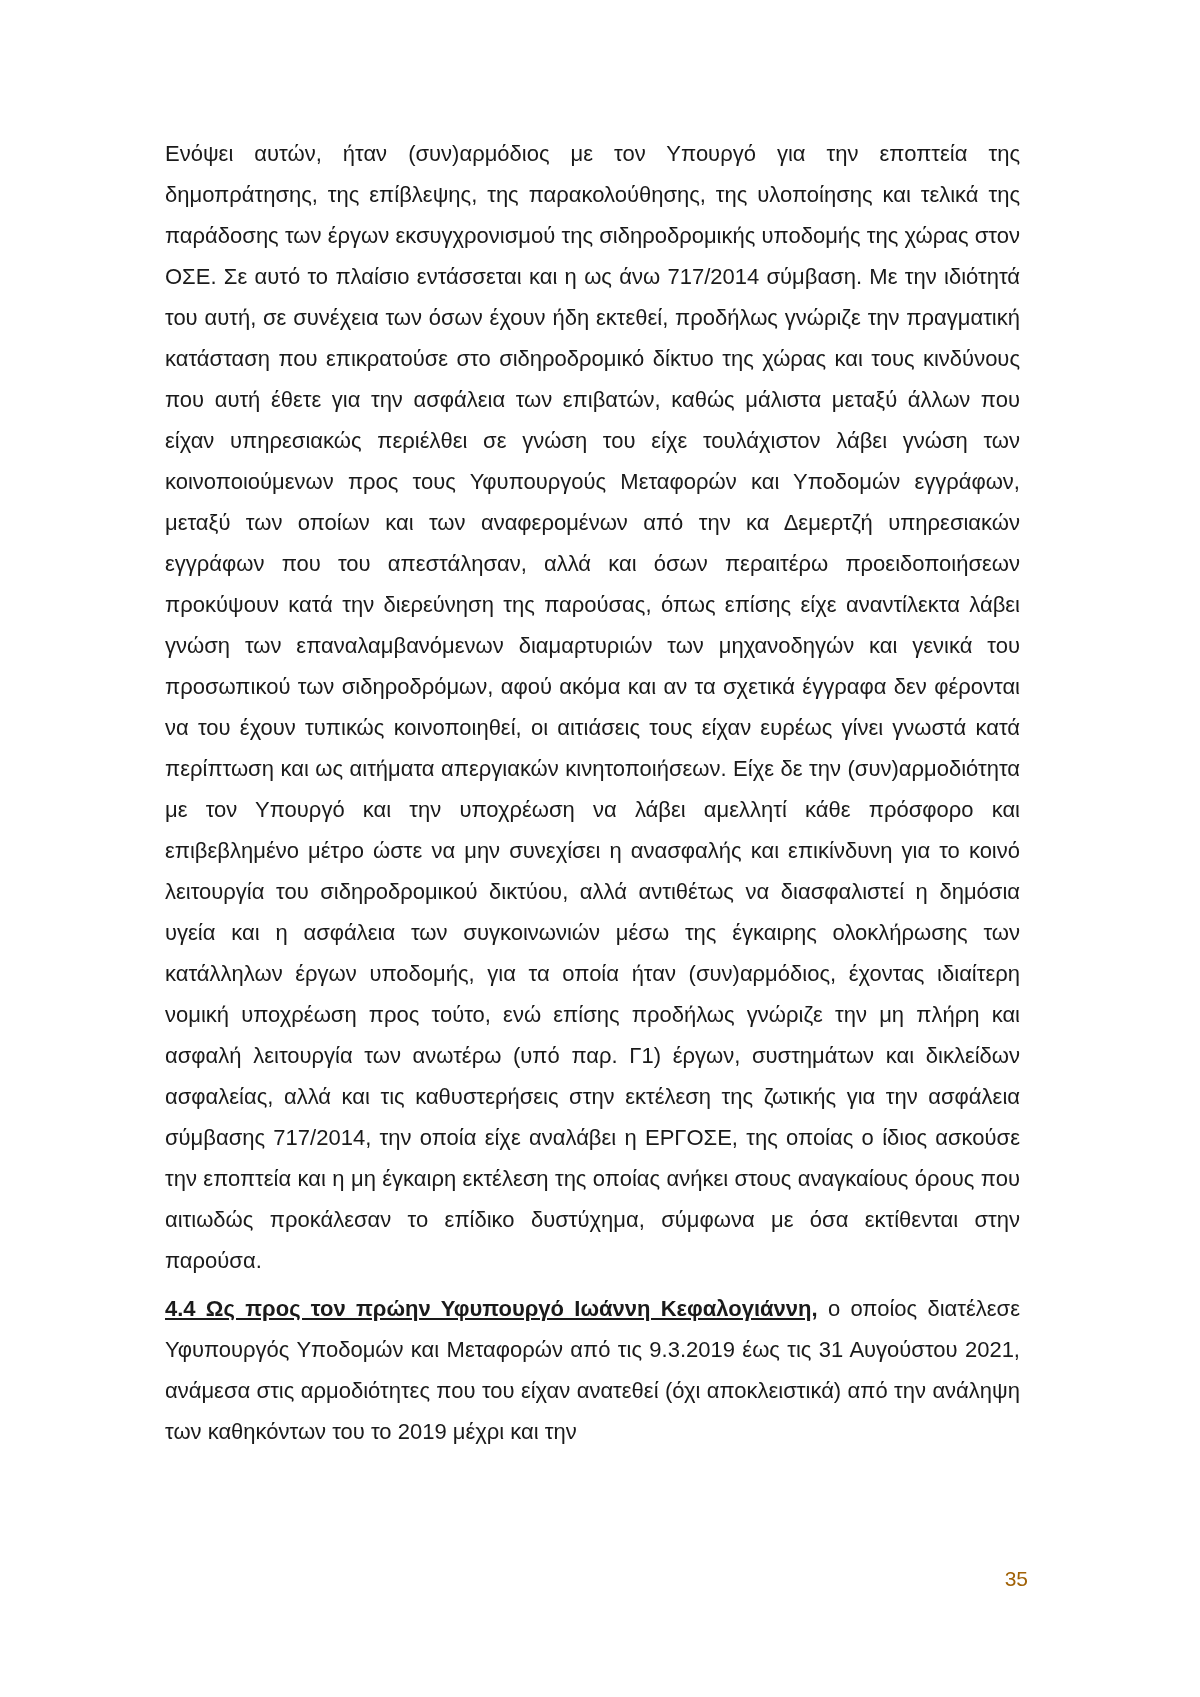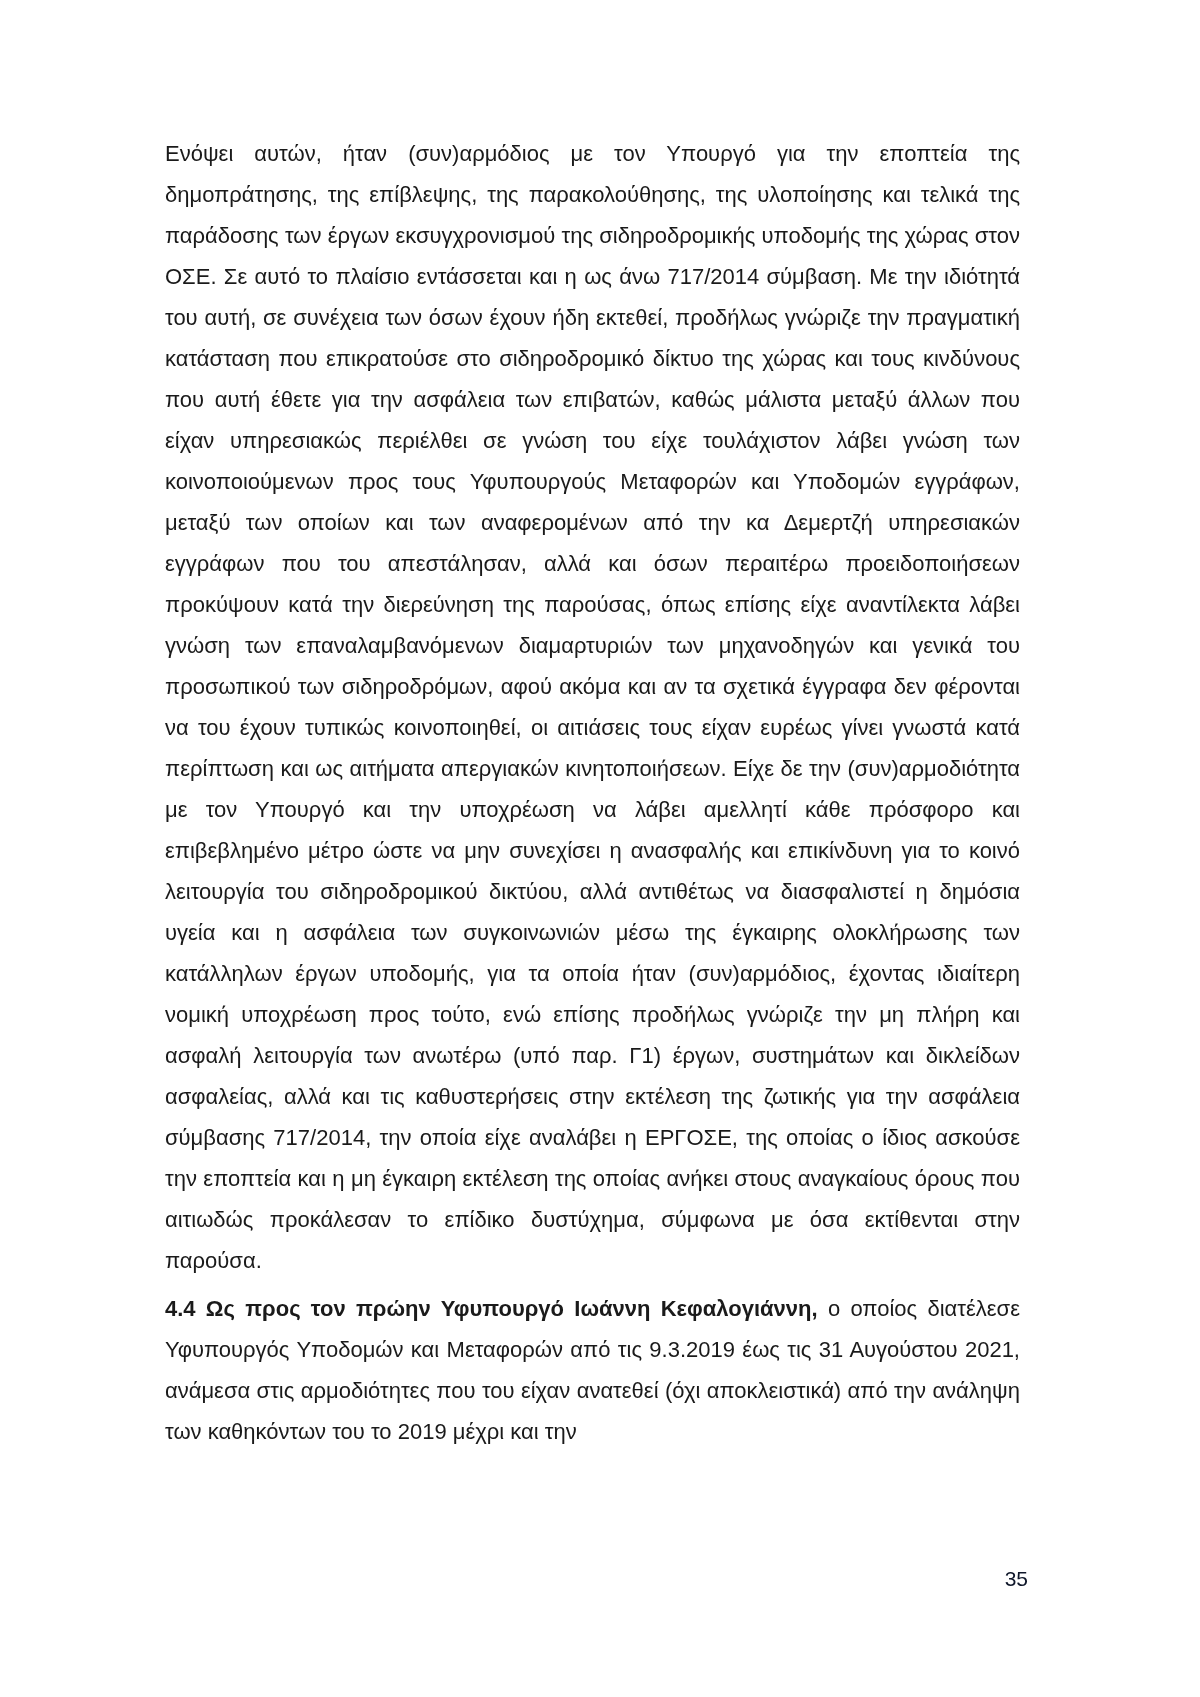--- a/index.html
+++ b/index.html
@@ -28,28 +28,29 @@
   }
   .body-par {
     margin: 0;
     padding: 0;
   }
   .body-par + .body-par {
     margin-top: 7px;
   }
   .section-heading {
     font-weight: bold;
+    text-decoration: underline;
   }
   .page-number {
     position: absolute;
     top: 1566px;
     right: 172px;
     font-size: 21px;
     line-height: 26px;
-    color: #0f172a;
+    color: #a16207;
   }
 </style>
 </head>
 <body>
 
 <div class="page">
   <div class="text-block">
     <p class="body-par">Ενόψει αυτών, ήταν (συν)αρμόδιος με τον Υπουργό για την εποπτεία της δημοπράτησης, της επίβλεψης, της παρακολούθησης, της υλοποίησης και τελικά της παράδοσης των έργων εκσυγχρονισμού της σιδηροδρομικής υποδομής της χώρας στον ΟΣΕ. Σε αυτό το πλαίσιο εντάσσεται και η ως άνω 717/2014 σύμβαση. Με την ιδιότητά του αυτή, σε συνέχεια των όσων έχουν ήδη εκτεθεί, προδήλως γνώριζε την πραγματική κατάσταση που επικρατούσε στο σιδηροδρομικό δίκτυο της χώρας και τους κινδύνους που αυτή έθετε για την ασφάλεια των επιβατών, καθώς μάλιστα μεταξύ άλλων που είχαν υπηρεσιακώς περιέλθει σε γνώση του είχε τουλάχιστον λάβει γνώση των κοινοποιούμενων προς τους Υφυπουργούς Μεταφορών και Υποδομών εγγράφων, μεταξύ των οποίων και των αναφερομένων από την κα Δεμερτζή υπηρεσιακών εγγράφων που του απεστάλησαν, αλλά και όσων περαιτέρω προειδοποιήσεων προκύψουν κατά την διερεύνηση της παρούσας, όπως επίσης είχε αναντίλεκτα λάβει γνώση των επαναλαμβανόμενων διαμαρτυριών των μηχανοδηγών και γενικά του προσωπικού των σιδηροδρόμων, αφού ακόμα και αν τα σχετικά έγγραφα δεν φέρονται να του έχουν τυπικώς κοινοποιηθεί, οι αιτιάσεις τους είχαν ευρέως γίνει γνωστά κατά περίπτωση και ως αιτήματα απεργιακών κινητοποιήσεων. Είχε δε την (συν)αρμοδιότητα με τον Υπουργό και την υποχρέωση να λάβει αμελλητί κάθε πρόσφορο και επιβεβλημένο μέτρο ώστε να μην συνεχίσει η ανασφαλής και επικίνδυνη για το κοινό λειτουργία του σιδηροδρομικού δικτύου, αλλά αντιθέτως να διασφαλιστεί η δημόσια υγεία και η ασφάλεια των συγκοινωνιών μέσω της έγκαιρης ολοκλήρωσης των κατάλληλων έργων υποδομής, για τα οποία ήταν (συν)αρμόδιος, έχοντας ιδιαίτερη νομική υποχρέωση προς τούτο, ενώ επίσης προδήλως γνώριζε την μη πλήρη και ασφαλή λειτουργία των ανωτέρω (υπό παρ. Γ1) έργων, συστημάτων και δικλείδων ασφαλείας, αλλά και τις καθυστερήσεις στην εκτέλεση της ζωτικής για την ασφάλεια σύμβασης 717/2014, την οποία είχε αναλάβει η ΕΡΓΟΣΕ, της οποίας ο ίδιος ασκούσε την εποπτεία και η μη έγκαιρη εκτέλεση της οποίας ανήκει στους αναγκαίους όρους που αιτιωδώς προκάλεσαν το επίδικο δυστύχημα, σύμφωνα με όσα εκτίθενται στην παρούσα.</p>
     <p class="body-par"><b class="section-heading">4.4 Ως προς τον πρώην Υφυπουργό Ιωάννη Κεφαλογιάννη,</b> <span>ο οποίος διατέλεσε Υφυπουργός Υποδομών και Μεταφορών από τις 9.3.2019 έως τις 31 Αυγούστου 2021, ανάμεσα στις αρμοδιότητες που του είχαν ανατεθεί (όχι αποκλειστικά) από την ανάληψη των καθηκόντων του το 2019 μέχρι και την</span></p>
   </div>

